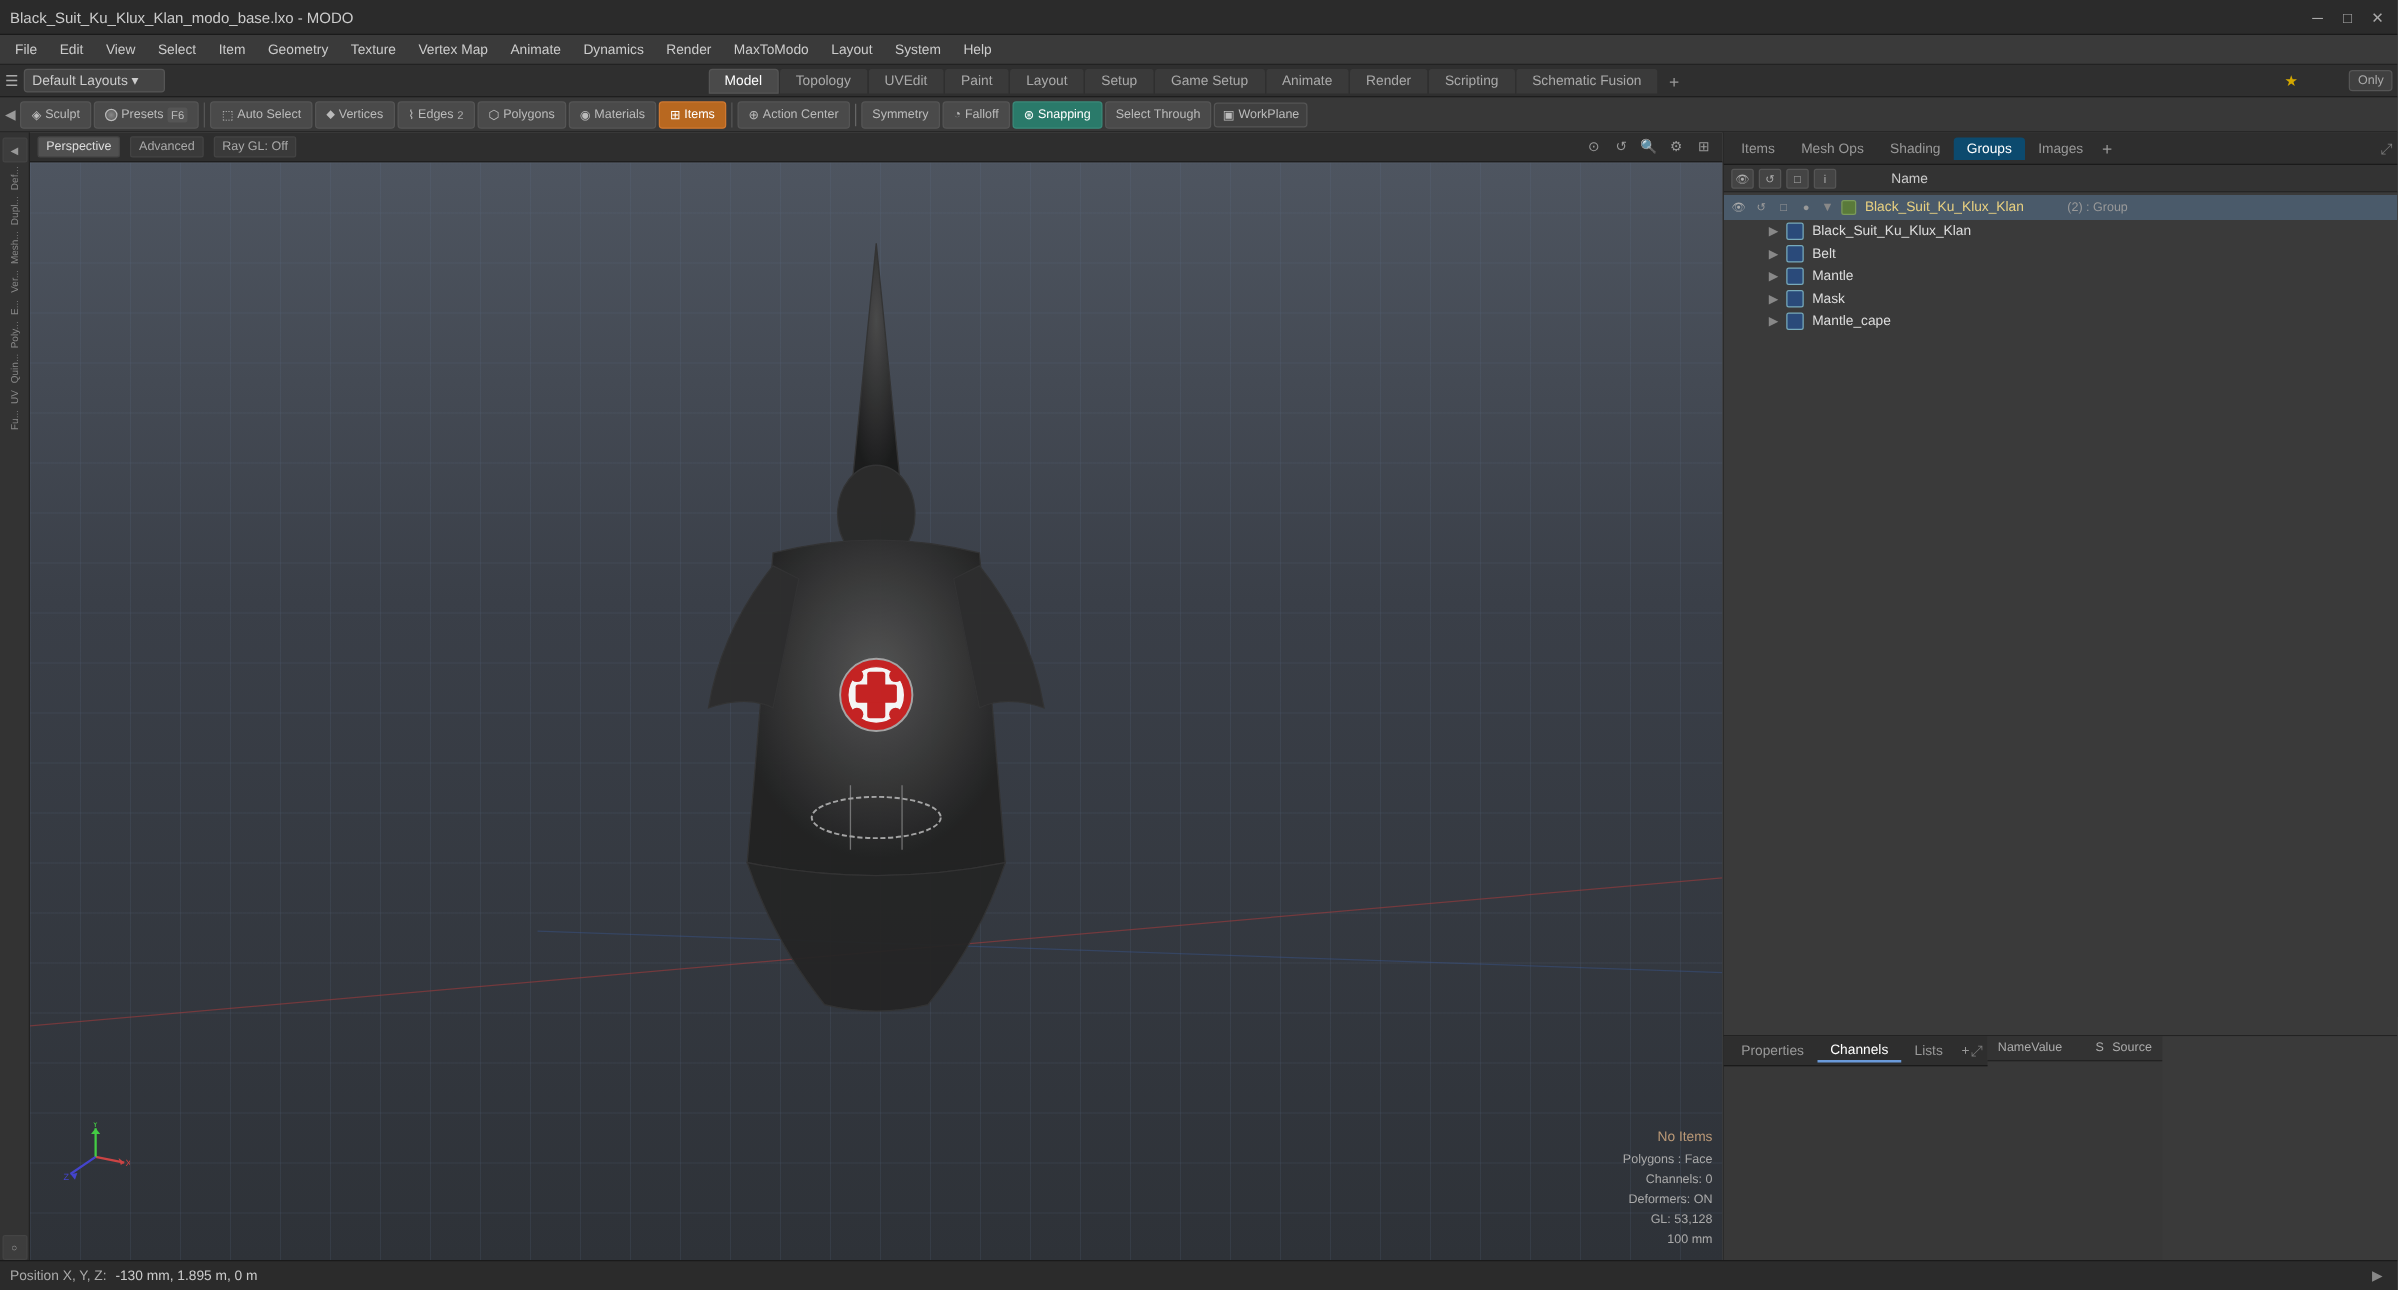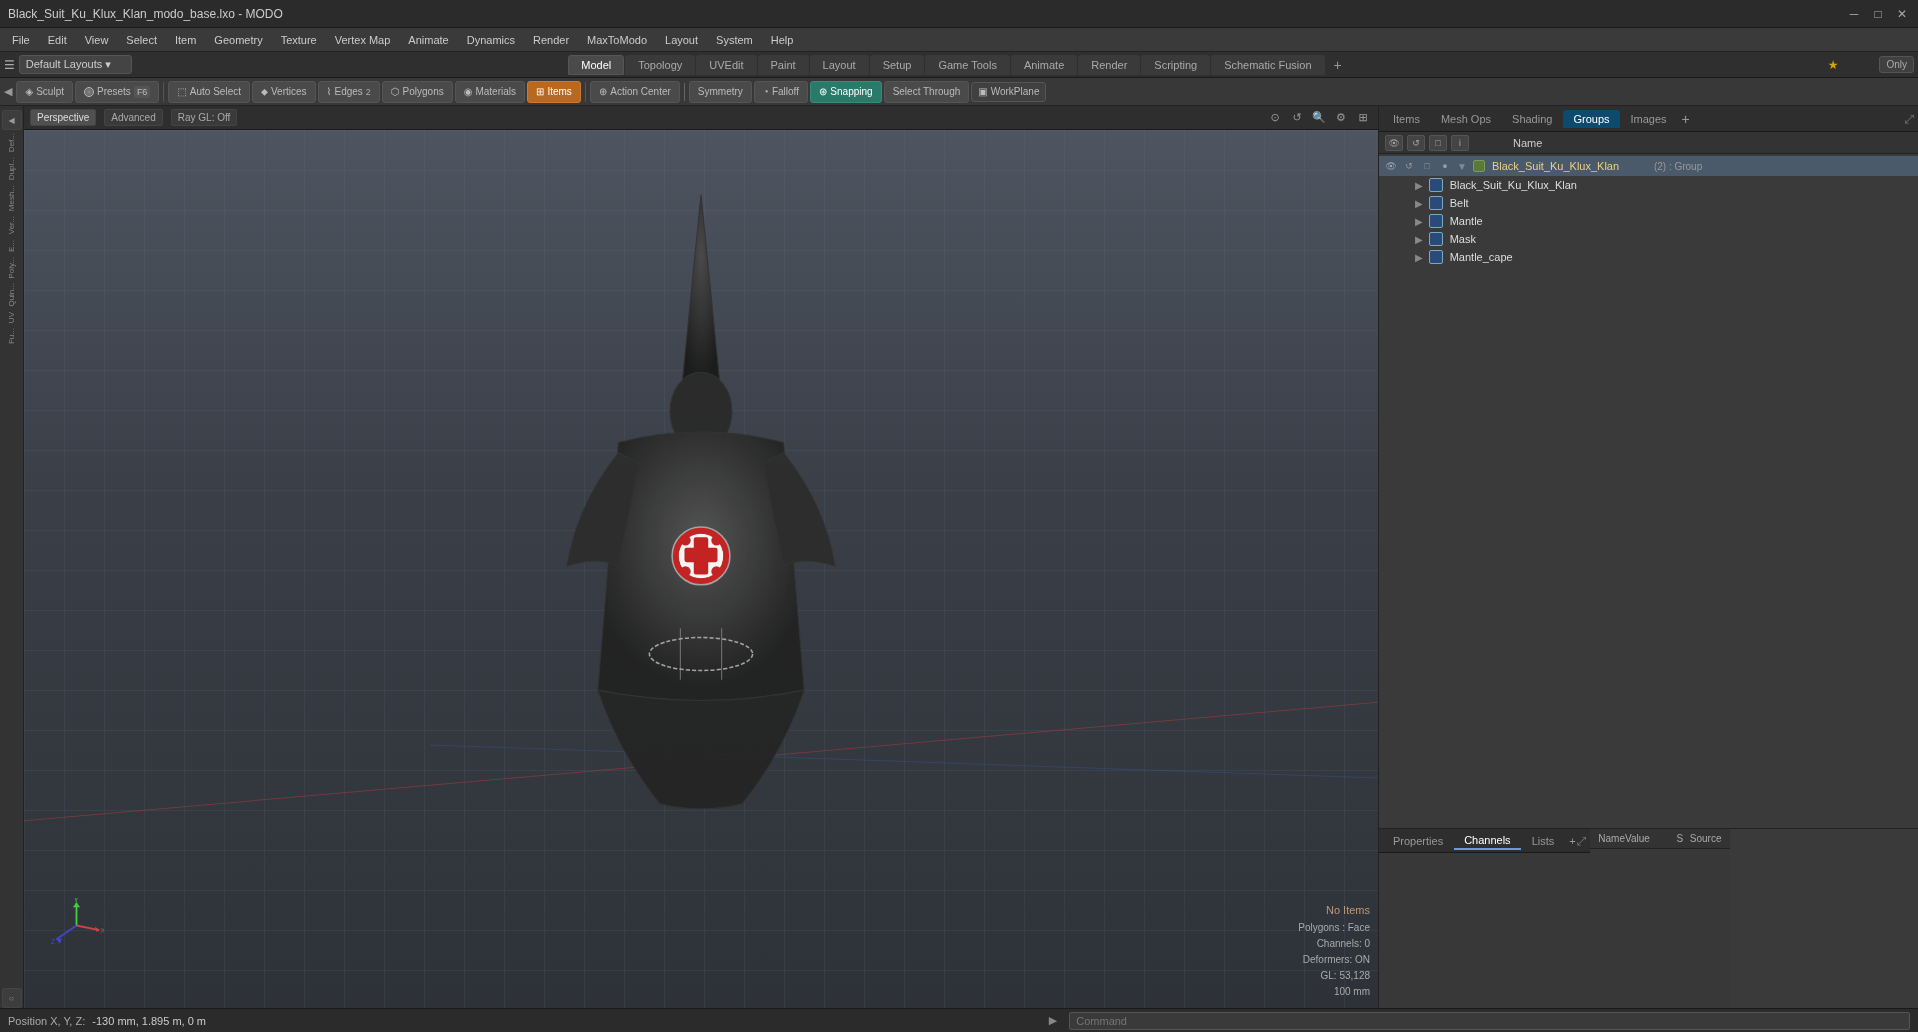--- a/index.html
+++ b/index.html
@@ -575,21 +575,21 @@
     <span style="color:#aaa;font-size:12px;">☰</span>
     <span class="layout-dropdown">Default Layouts ▾</span>
   </div>
   <div class="layout-center">
     <span class="layout-tab active">Model</span>
     <span class="layout-tab">Topology</span>
     <span class="layout-tab">UVEdit</span>
     <span class="layout-tab">Paint</span>
     <span class="layout-tab">Layout</span>
     <span class="layout-tab">Setup</span>
-    <span class="layout-tab">Game Tools</span>
+    <span class="layout-tab">Game Setup</span>
     <span class="layout-tab">Animate</span>
     <span class="layout-tab">Render</span>
     <span class="layout-tab">Scripting</span>
     <span class="layout-tab">Schematic Fusion</span>
     <span style="padding:3px 8px;color:#999;cursor:pointer;font-size:14px;">+</span>
   </div>
   <div class="layout-right">
     <span style="color:#d4a800;font-size:12px;">★</span>
     <span style="font-size:10px;color:#aaa;padding:2px 6px;background:#404040;border:1px solid #555;border-radius:3px;cursor:pointer;margin-left:37px;">Only</span>
   </div>
@@ -855,14 +855,13 @@
   </div>
 </div>
 
 <div id="statusbar">
   <span class="pos-label">
     <span>Position X, Y, Z:</span>
     <span style="color:#ccc;margin-left:4px;">-130 mm, 1.895 m, 0 m</span>
   </span>
   <span style="flex:1;"></span>
   <span style="color:#888;margin-right:4px;">▶</span>
-  <input class="command-input" type="text" style="width: 600px; background: rgb(58, 58, 58); border: 1px solid rgb(85, 85, 85); color: rgb(204, 204, 204); font-size: 11px; padding: 2px 6px; border-radius: 2px;" placeholder="Command">
 </div>
 
 </body></html>

